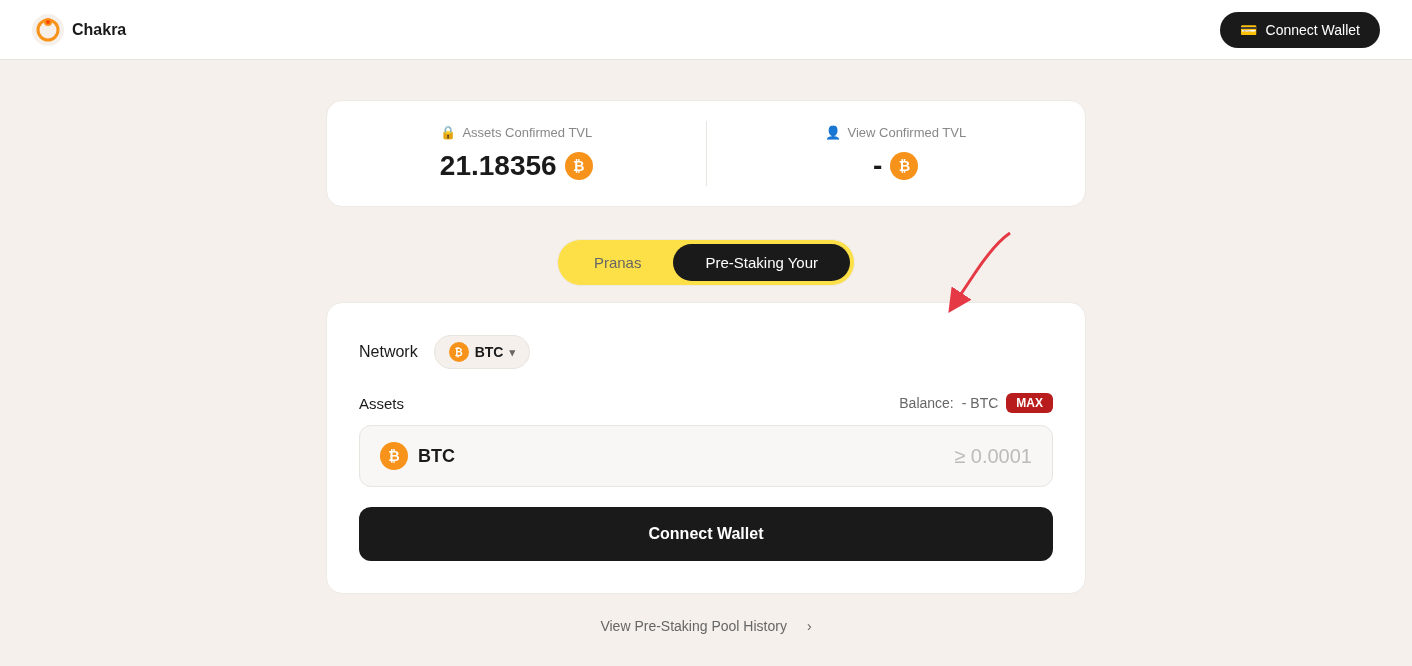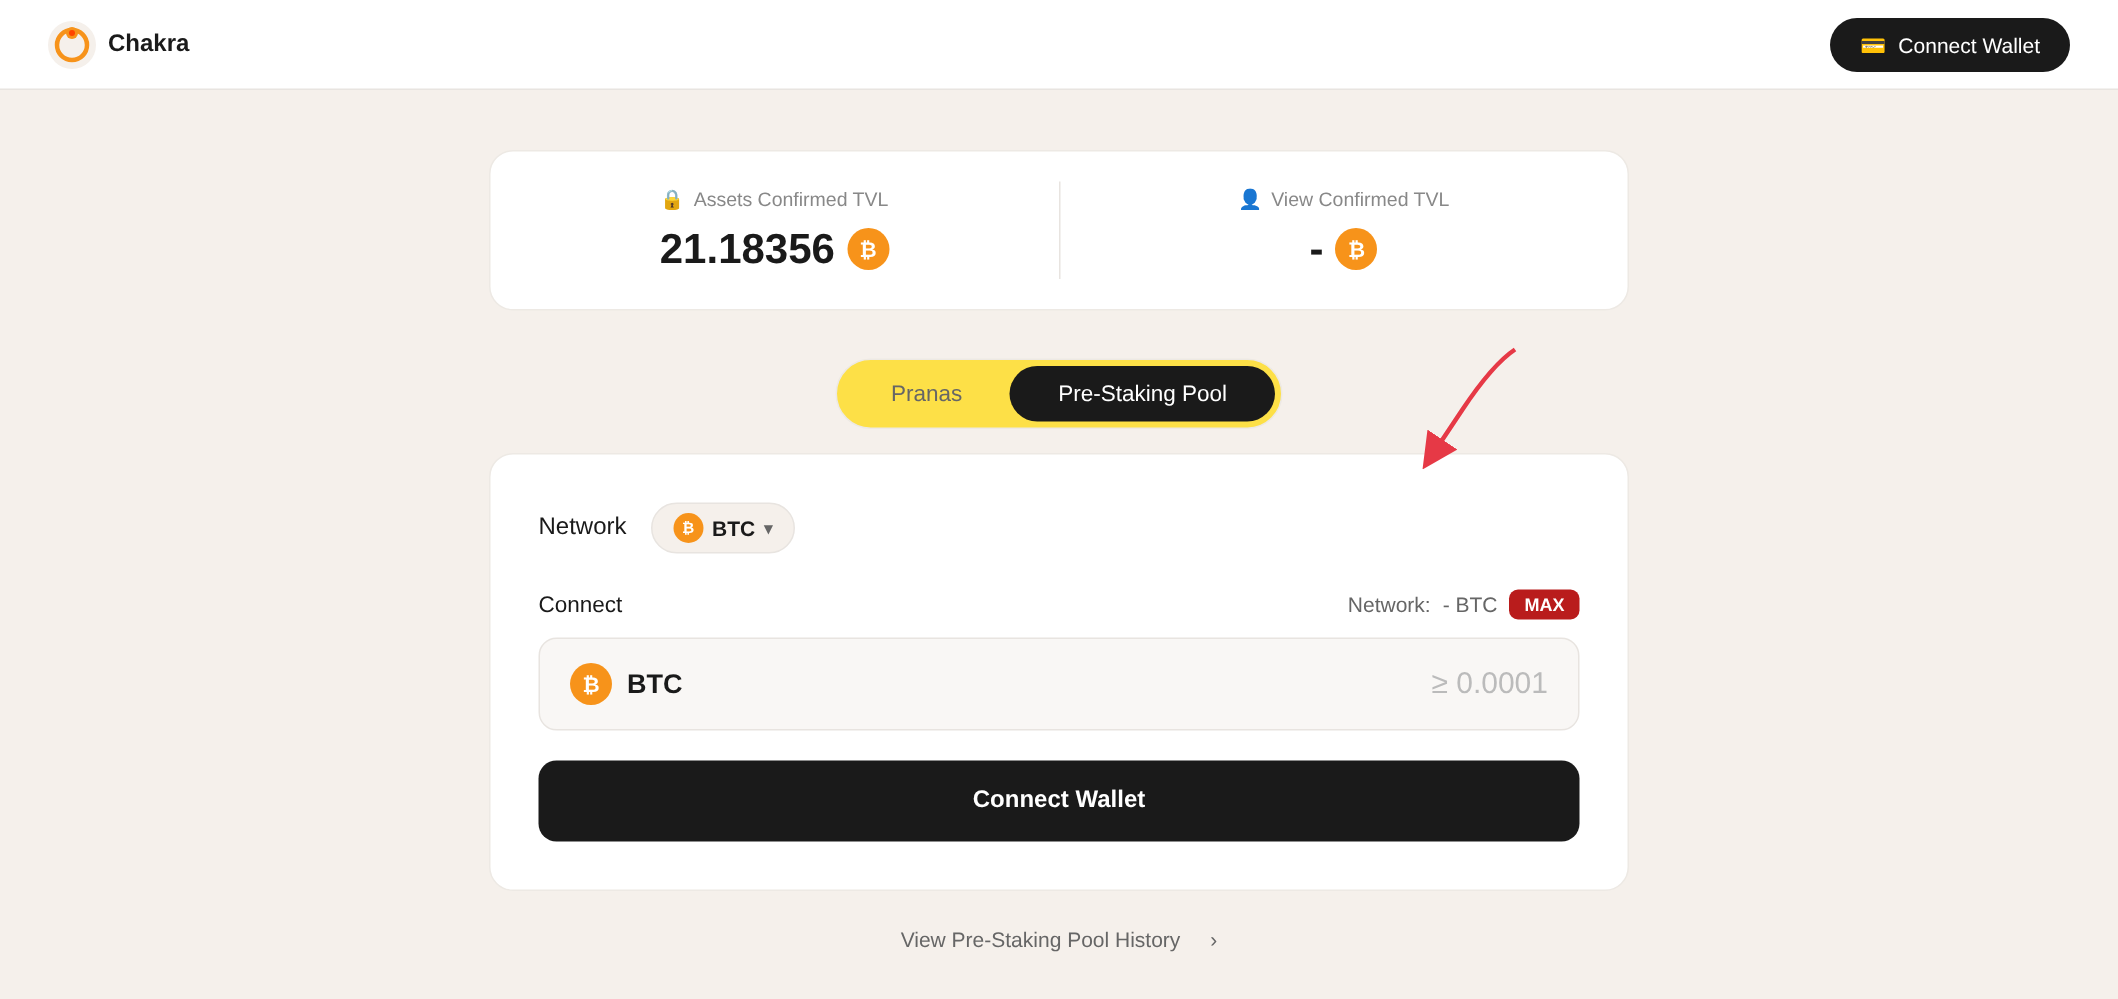--- a/index.html
+++ b/index.html
@@ -304,21 +304,21 @@
       </div>
       <div class="tvl-value">
         <span>-</span>
         <div class="btc-coin">₿</div>
       </div>
     </div>
   </div>
 
   <div class="tabs-container">
     <button class="tab">Pranas</button>
-    <button class="tab active">Pre-Staking Pool</button>
+    <button class="tab active">Pre-Staking Your</button>
   </div>
 
   <div class="staking-card">
 
     
     <svg class="arrow-annotation" viewBox="0 0 100 90" fill="none">
       <path d="M85 10 Q70 20, 50 50 Q40 65, 30 80" stroke="#e63946" stroke-width="3" fill="none" marker-end="url(#arrowhead)"></path>
       <defs>
         <marker id="arrowhead" markerWidth="8" markerHeight="8" refX="4" refY="4" orient="auto">
           <path d="M0,0 L8,4 L0,8 Z" fill="#e63946"></path>
@@ -331,23 +331,23 @@
       <span class="network-label">Network</span>
       <div class="network-selector">
         <div class="btc-coin-sm">₿</div>
         <span>BTC</span>
         <span style="font-size:11px; color:#666;">▾</span>
       </div>
     </div>
 
     
     <div class="assets-row">
-      <span class="assets-label">Connect</span>
+      <span class="assets-label">Assets</span>
       <div class="balance-info">
-        <span>Network:</span>
+        <span>Balance:</span>
         <span>- BTC</span>
         <button class="max-btn">MAX</button>
       </div>
     </div>
 
     
     <div class="asset-input-row">
       <div class="asset-left">
         <div class="btc-coin">₿</div>
         <span>BTC</span>

